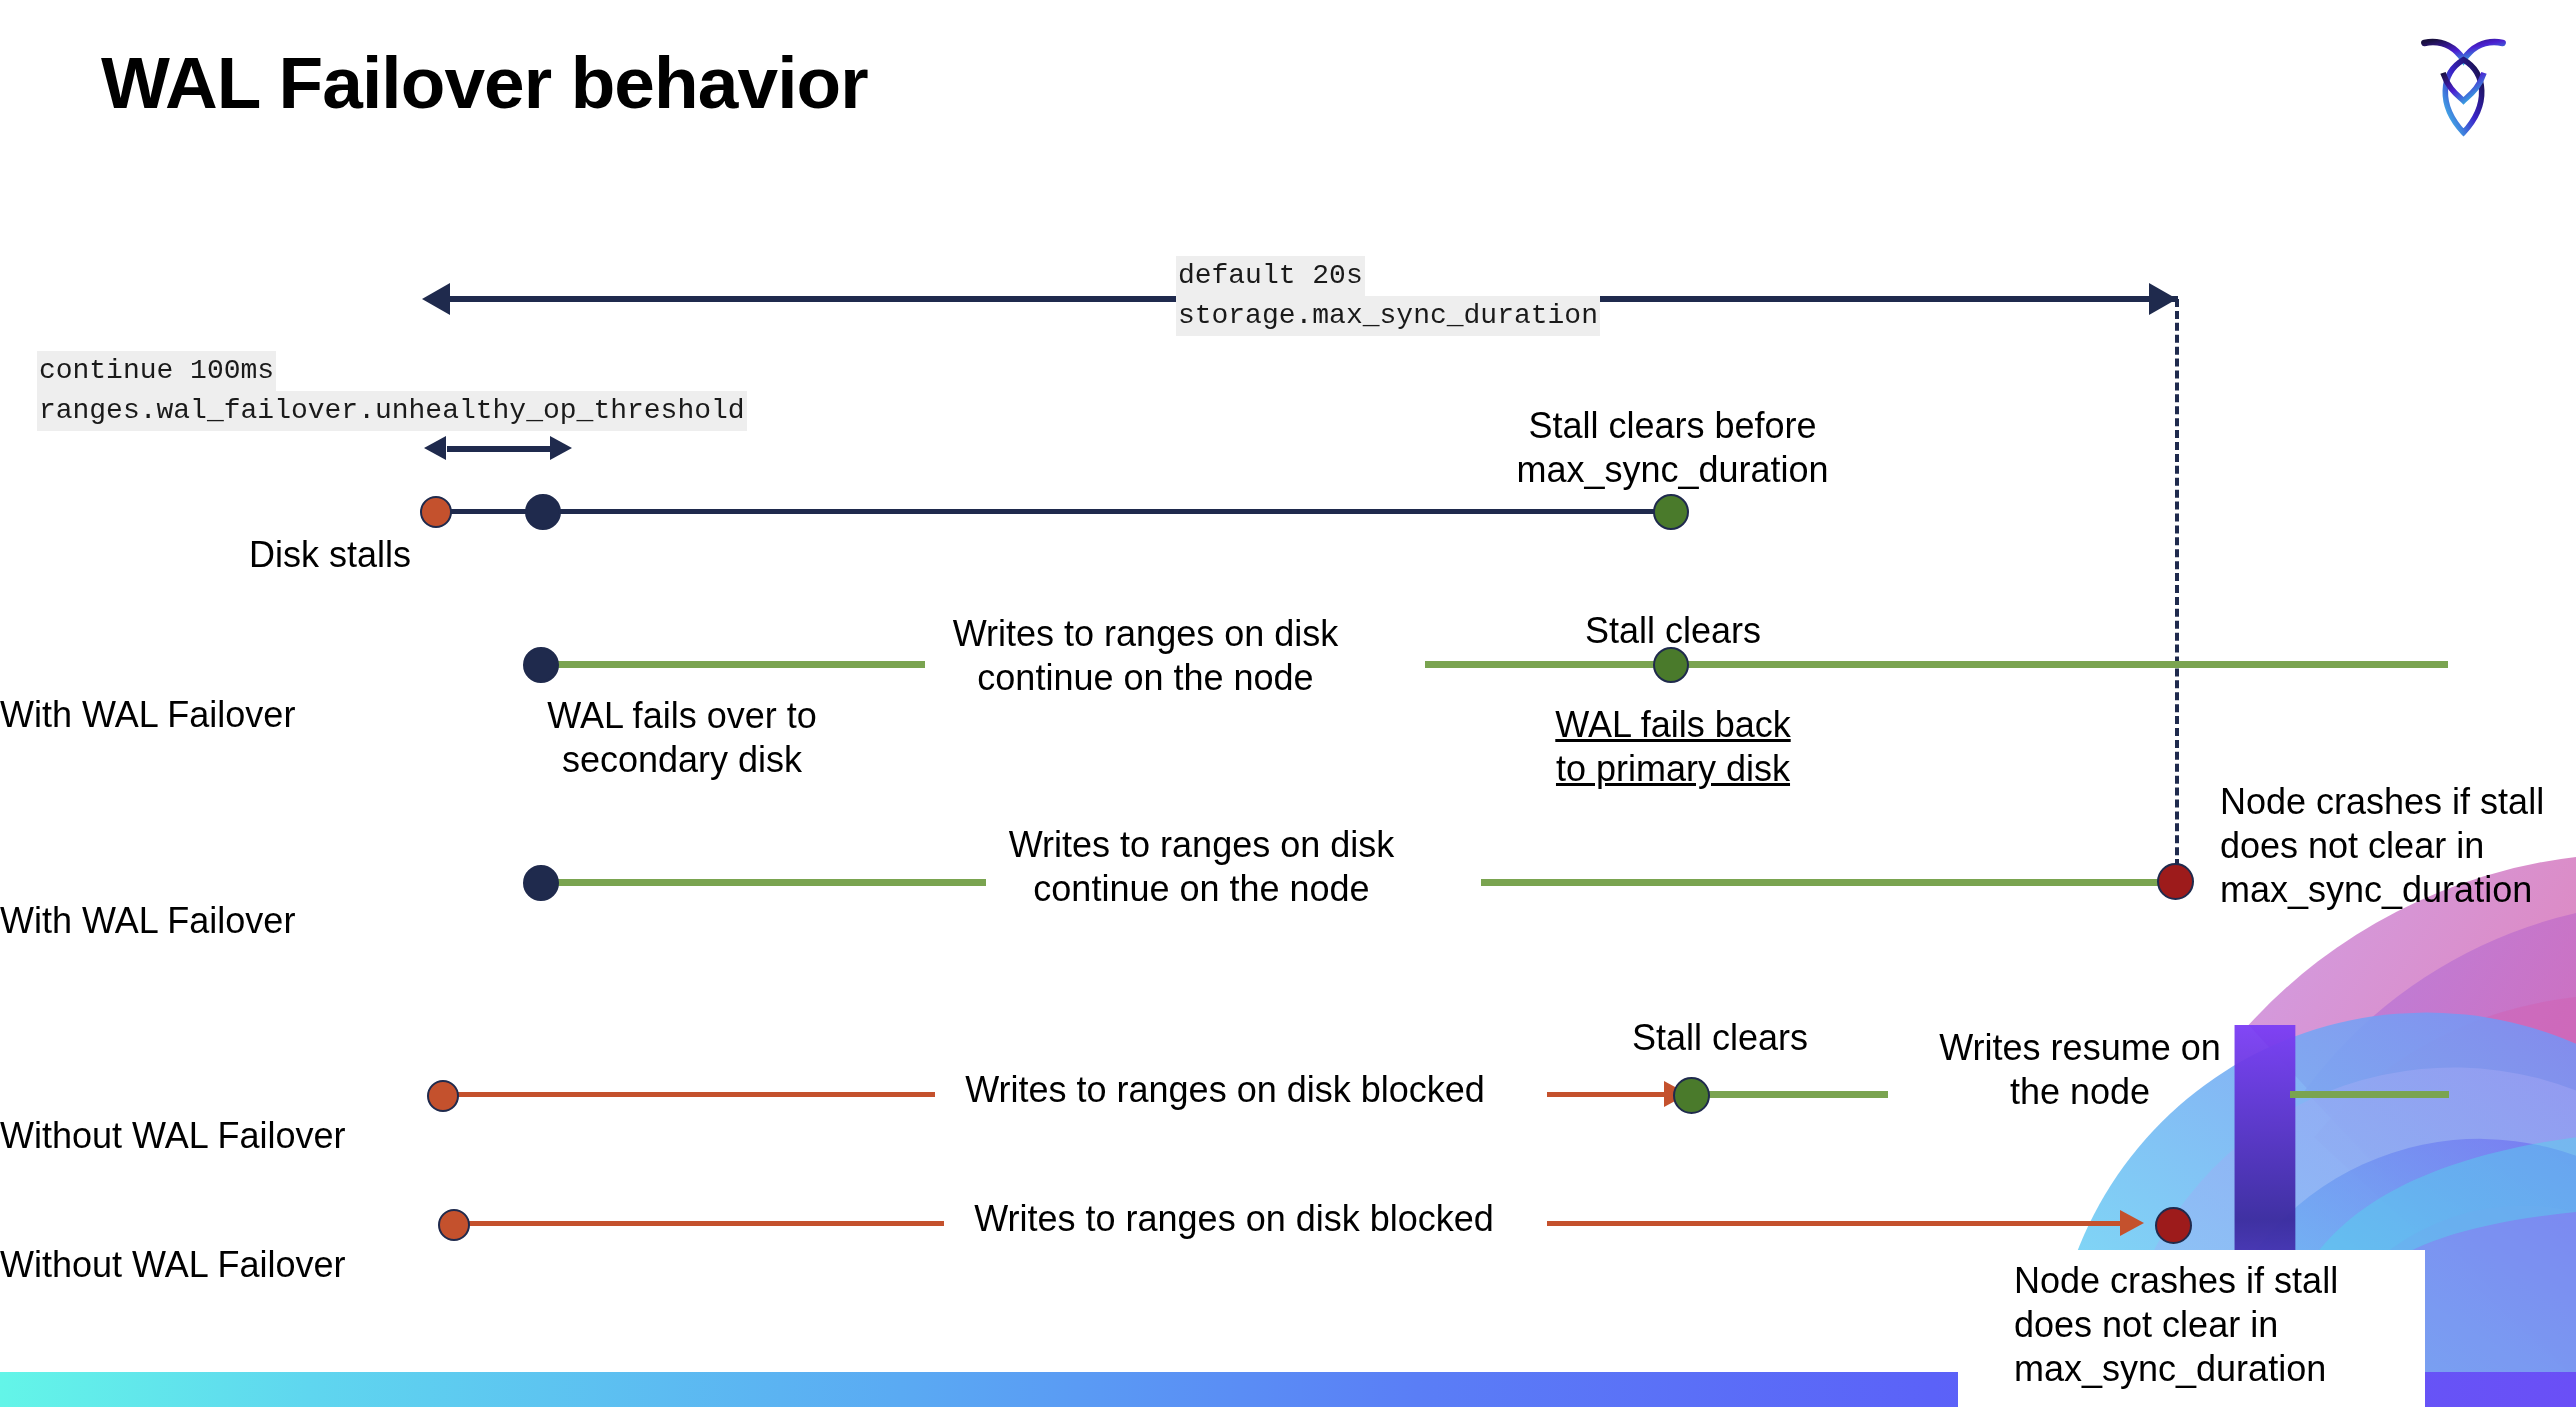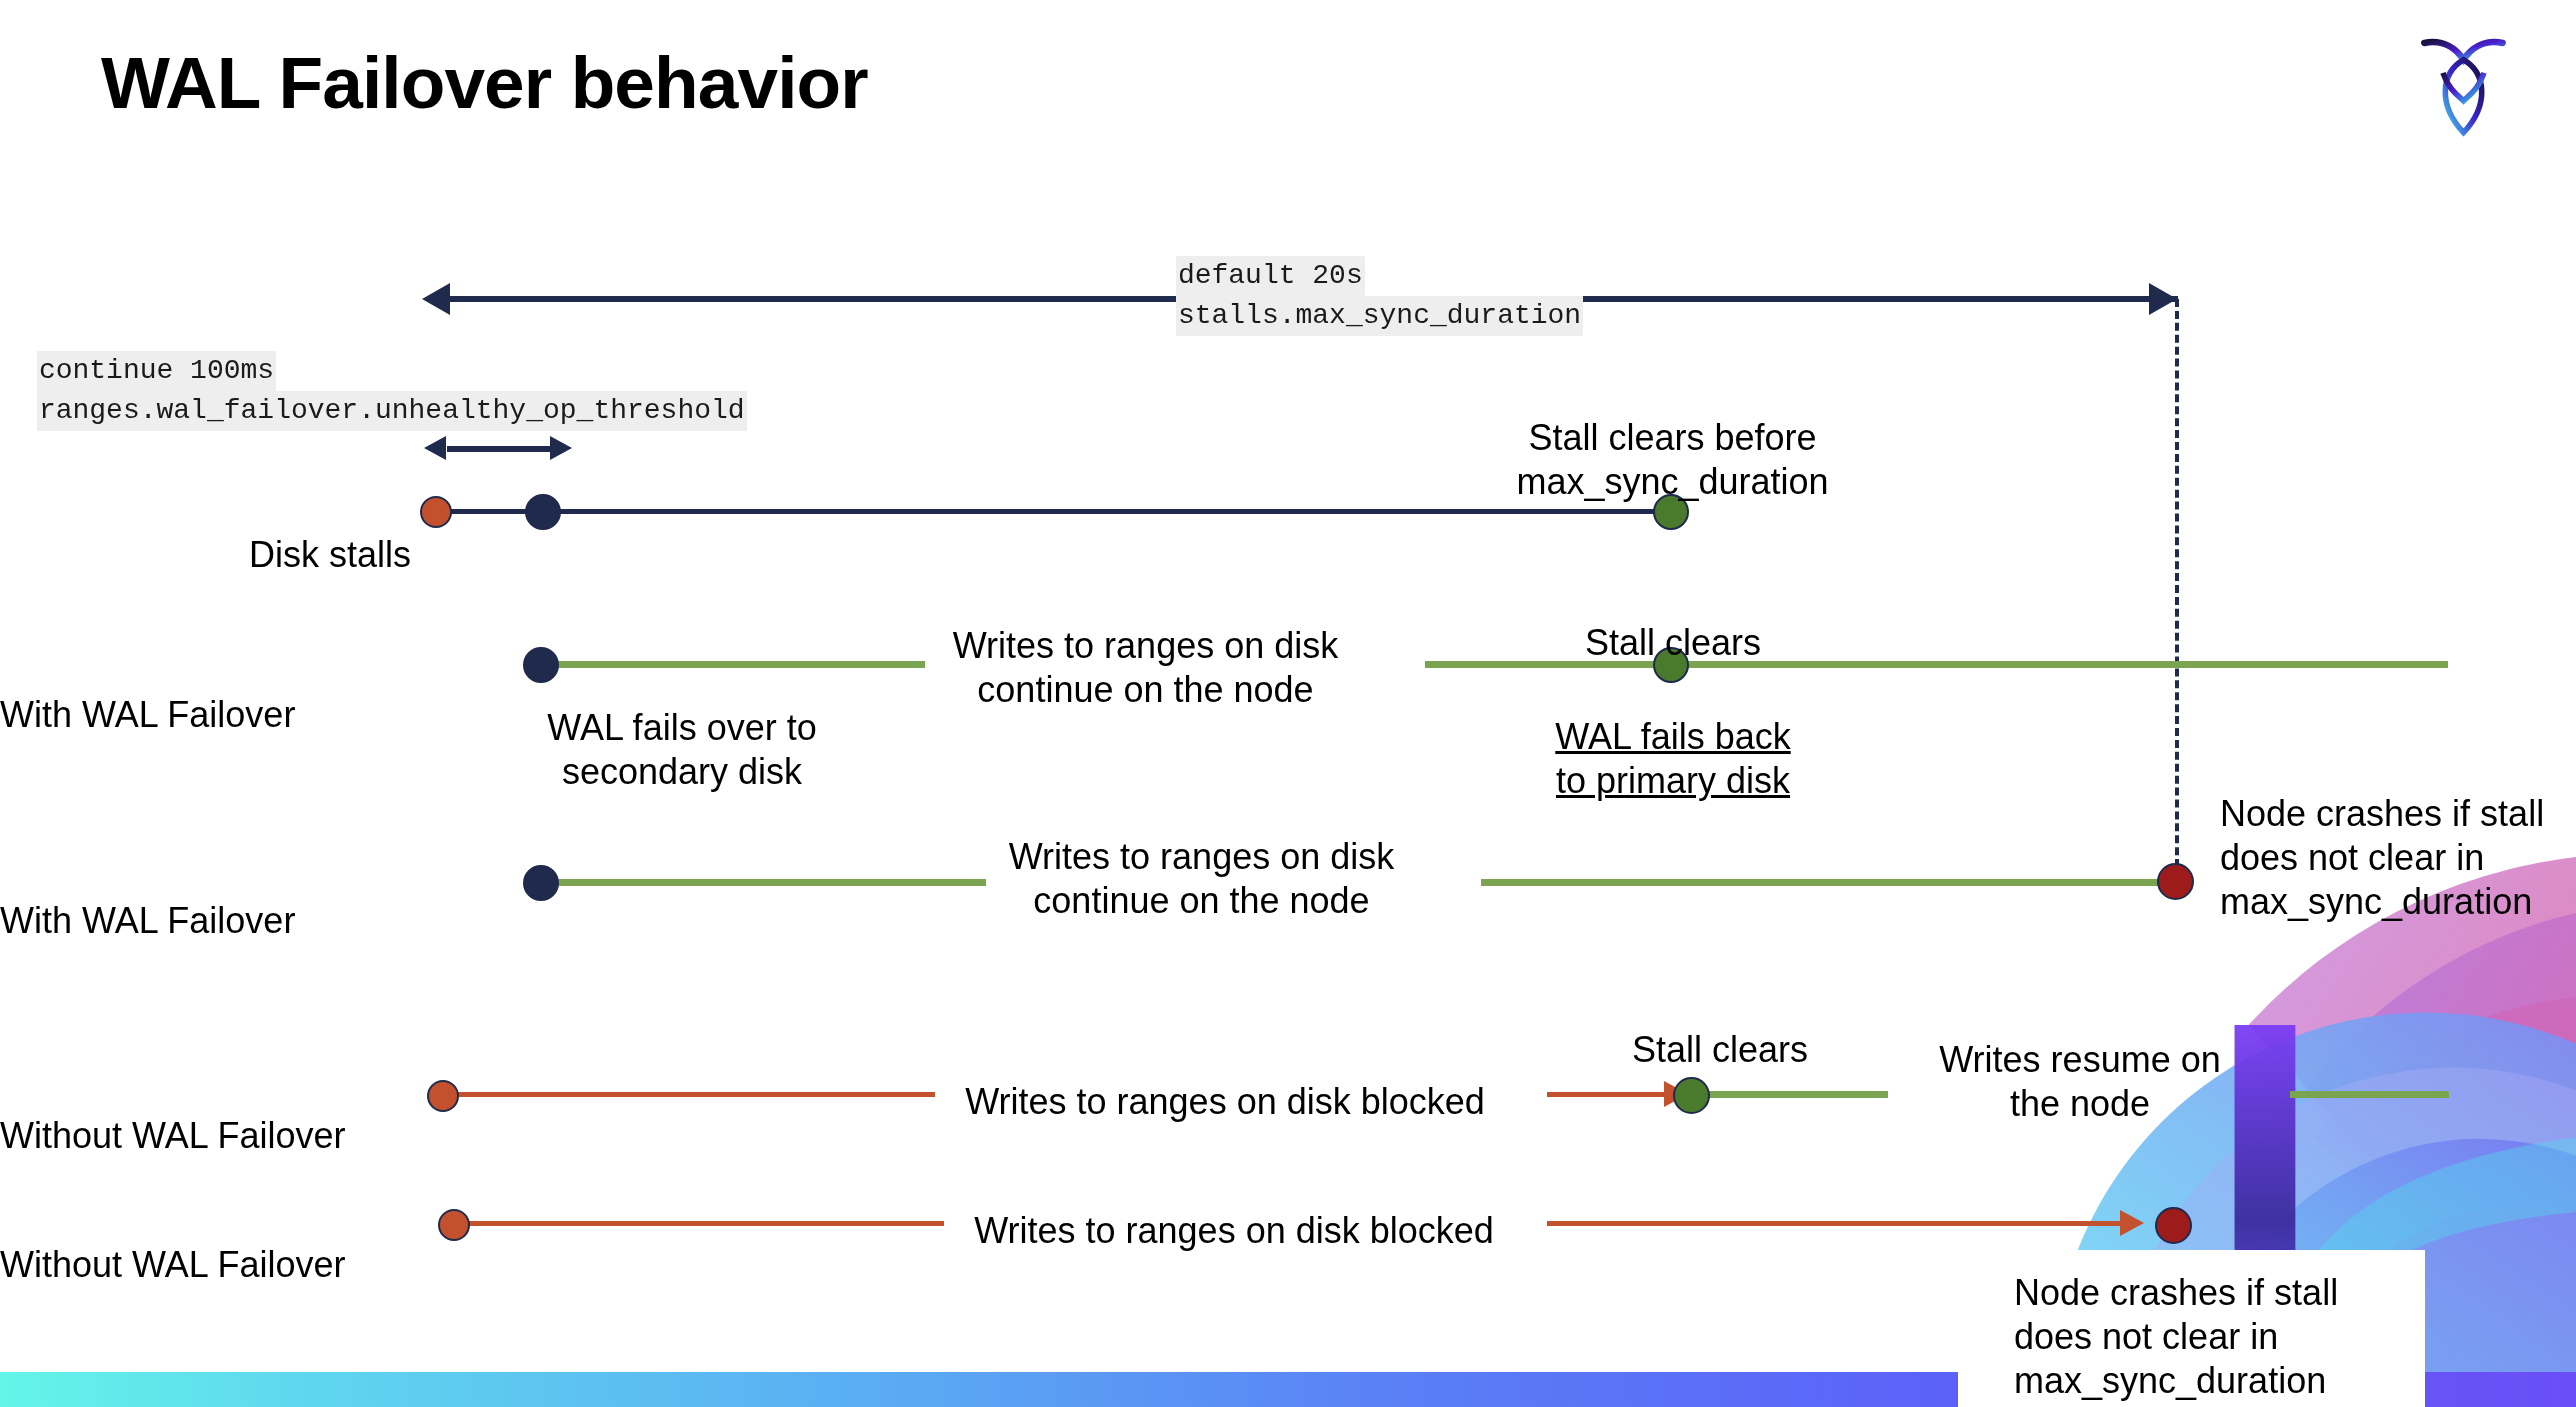--- a/index.html
+++ b/index.html
@@ -89,21 +89,20 @@
   }
 
   
   .annot {
     position: absolute;
     font-size: 36px;
     line-height: 1.22;
     color: #000;
     text-align: center;
     white-space: pre-line;
-    margin-top: 12px;
   }
   .annot.left { text-align: left; }
 
   
   .hline {
     position: absolute;
     height: 4.7px;
     border-radius: 0;
   }
   .hline.navy  { background: #1f2a4d; }
@@ -233,21 +232,21 @@
     <path d="M30,48 C36,66 46,72 52,78 C58,72 68,66 74,48" stroke="url(#lg1)" stroke-width="6" fill="none"></path>
     <path d="M52,78 L52,112" stroke="url(#lg2)" stroke-width="6" fill="none"></path>
   </svg>
 
   <div class="hline navy" style="left:449px; top:296px; width:1729px; height:5.6px;"></div>
   <div class="arrowhead left-navy" style="left:422px; top:283px;"></div>
   <div class="arrowhead right-navy" style="left:2149px; top:283px;"></div>
 
   <div class="codechip" style="left:1140px; top:256px;padding-left:36px;">
     <span>default 20s</span><br>
-    <span>stalls.max_sync_duration</span>
+    <span>storage.max_sync_duration</span>
   </div>
 
   <div class="vdash" style="left:2175px; top:299px; height:580px;"></div>
 
   <div class="codechip" style="left:37px; top:351px;">
     <span>continue 100ms</span><br>
     <span>ranges.wal_failover.unhealthy_op_threshold</span>
   </div>
 
   <div class="hline navy" style="left:447px; top:446px; width:103px; height:5.6px;"></div>

